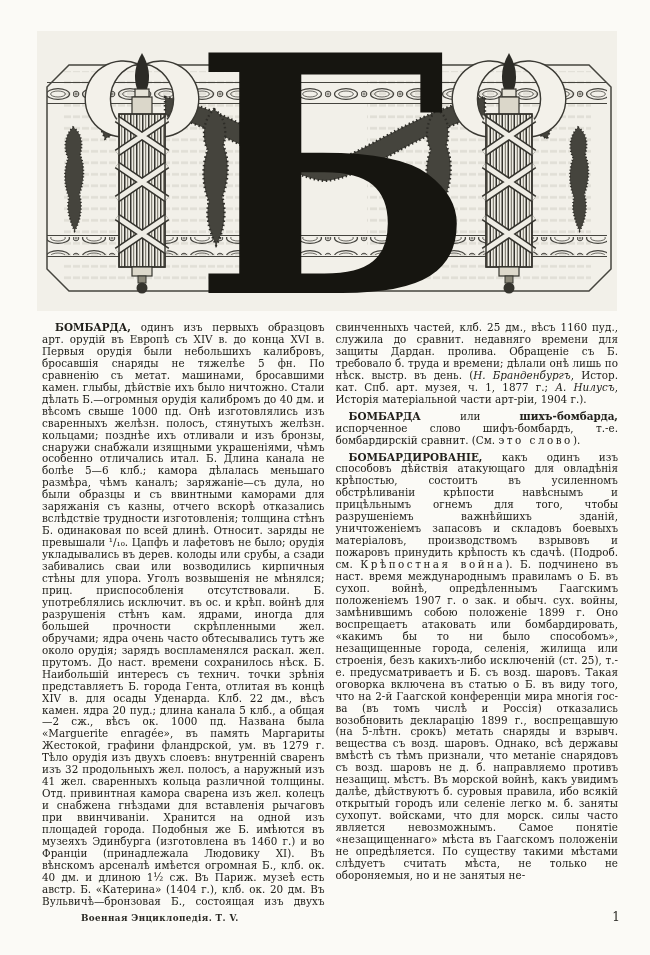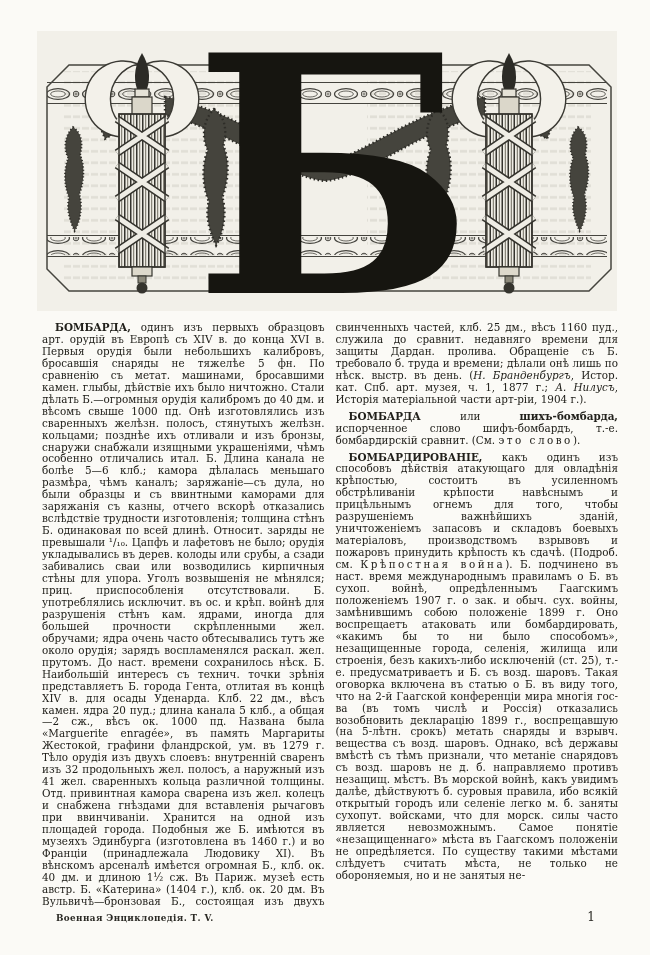--- a/index.html
+++ b/index.html
@@ -22,21 +22,21 @@
     column-count:2; column-gap:11px; column-fill:auto;
     font-size:10.4px; line-height:11.95px;
     text-align:justify;
     overflow:hidden;
   }
   .columns p.article { margin:0 0 5px 0; text-indent:13px; }
   .seg-bold   { font-weight:bold; }
   .seg-italic { font-style:italic; }
   .seg-spaced { letter-spacing:2.5px; }
   .footer {
-    position:absolute; left:33px; top:910px; width:576px;
+    position:absolute; left:58px; top:910px; width:576px;
     display:flex; justify-content:space-between; align-items:baseline;
   }
   .imprint { font-size:8.8px; font-weight:bold; letter-spacing:0.4px; margin-left:23px; color:#2a2924; }
   .pagenum { font-size:12px; margin-right:14px; color:#2a2924; }
 </style>
 </head>
 <body>
 
 <div class="page">
 

